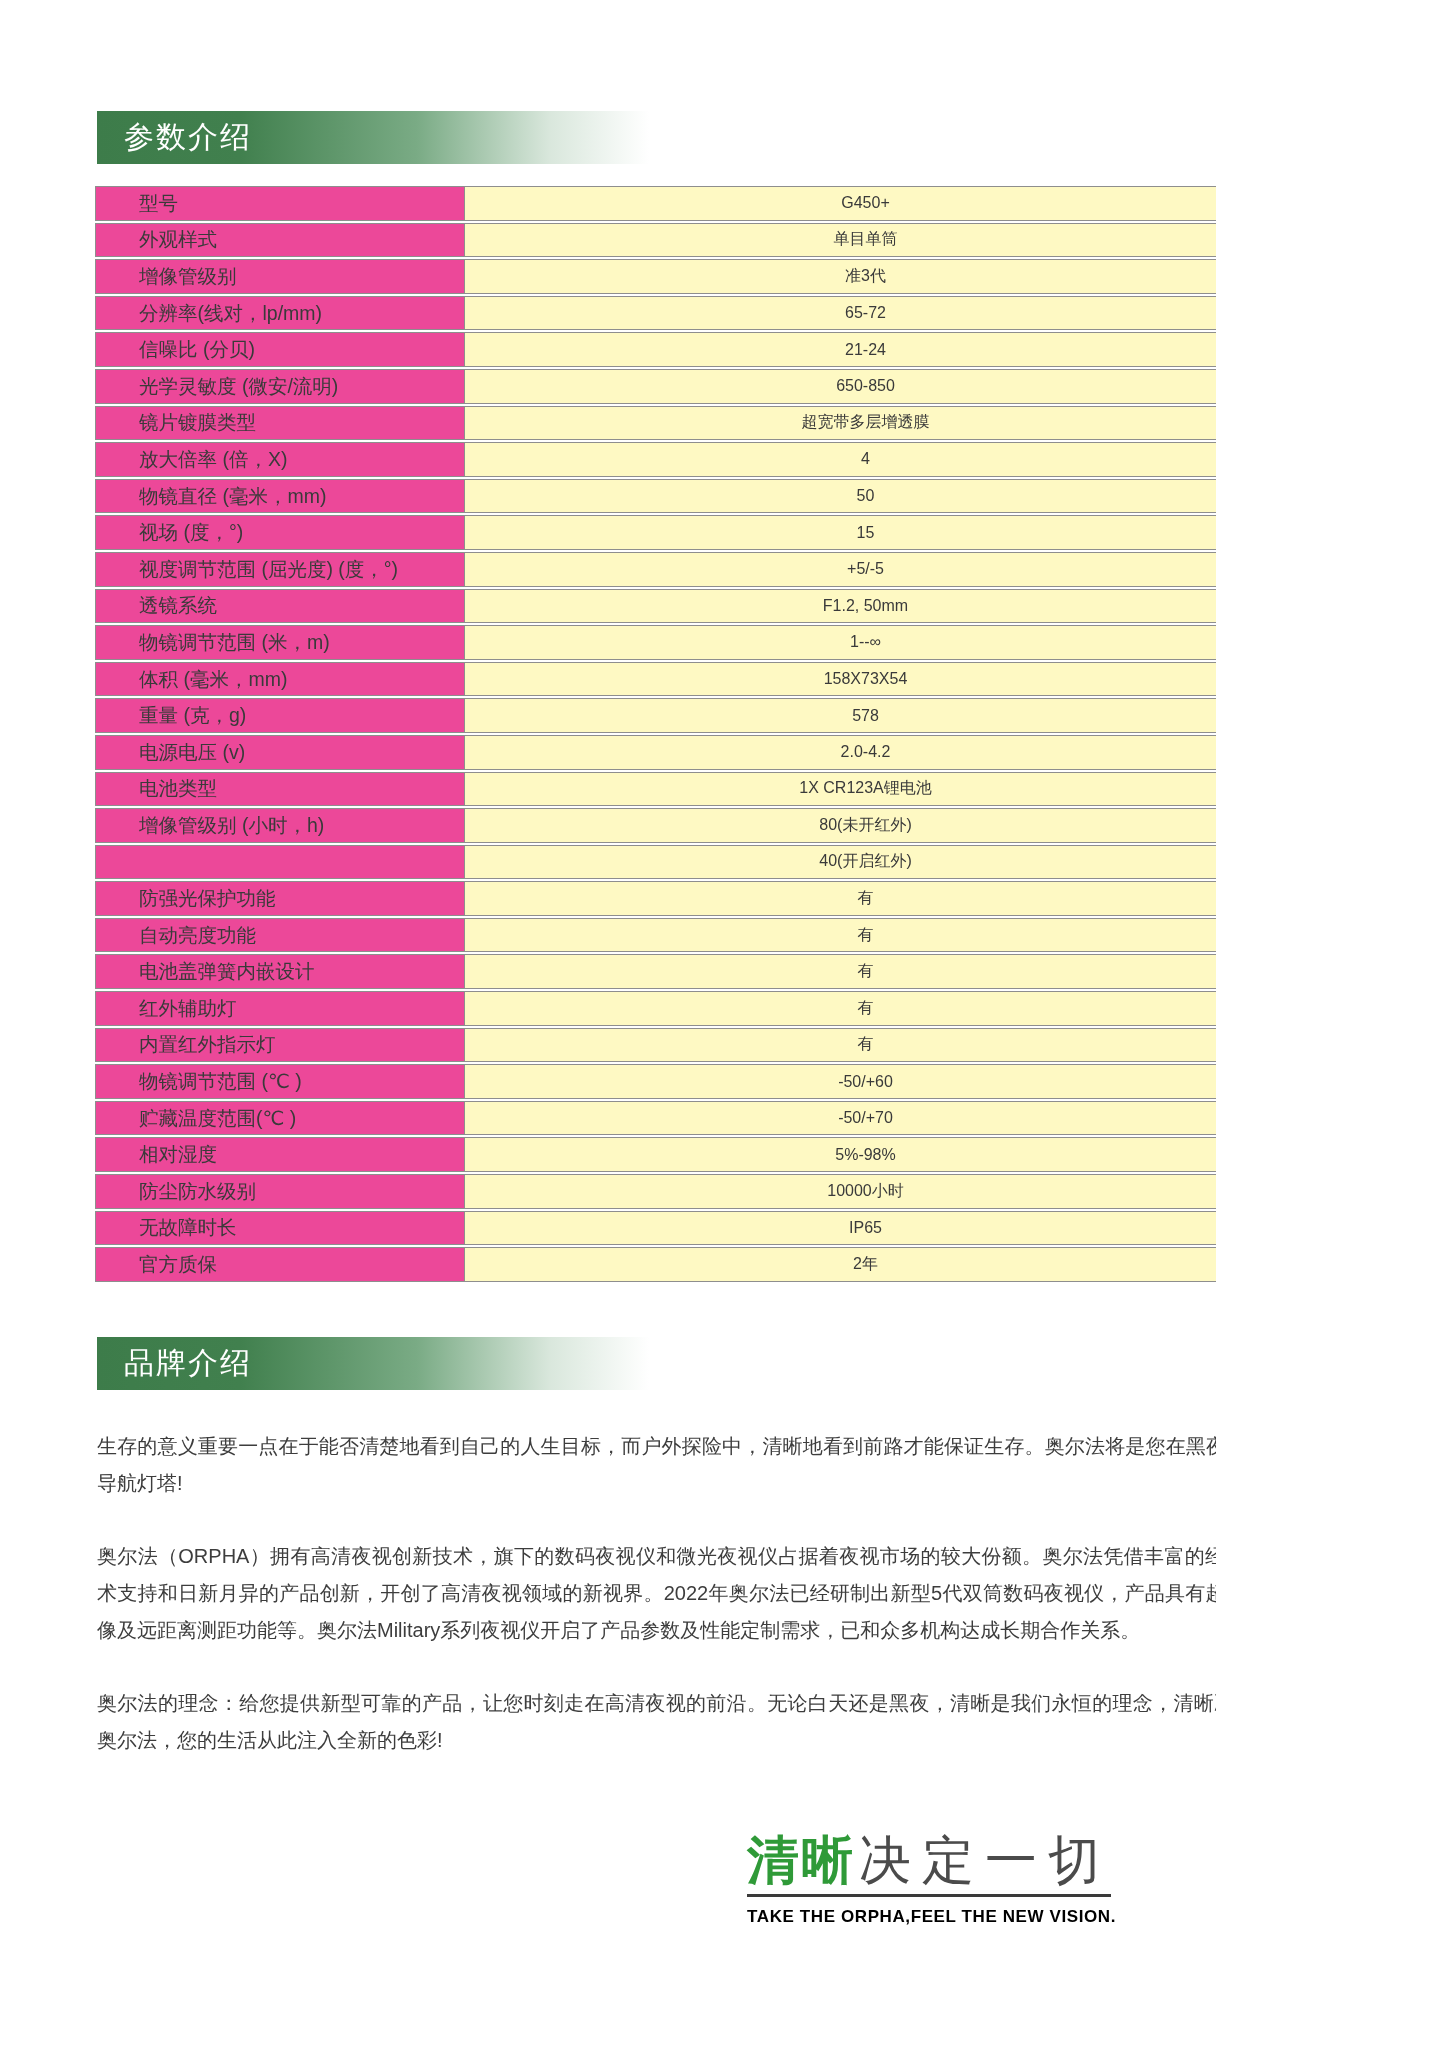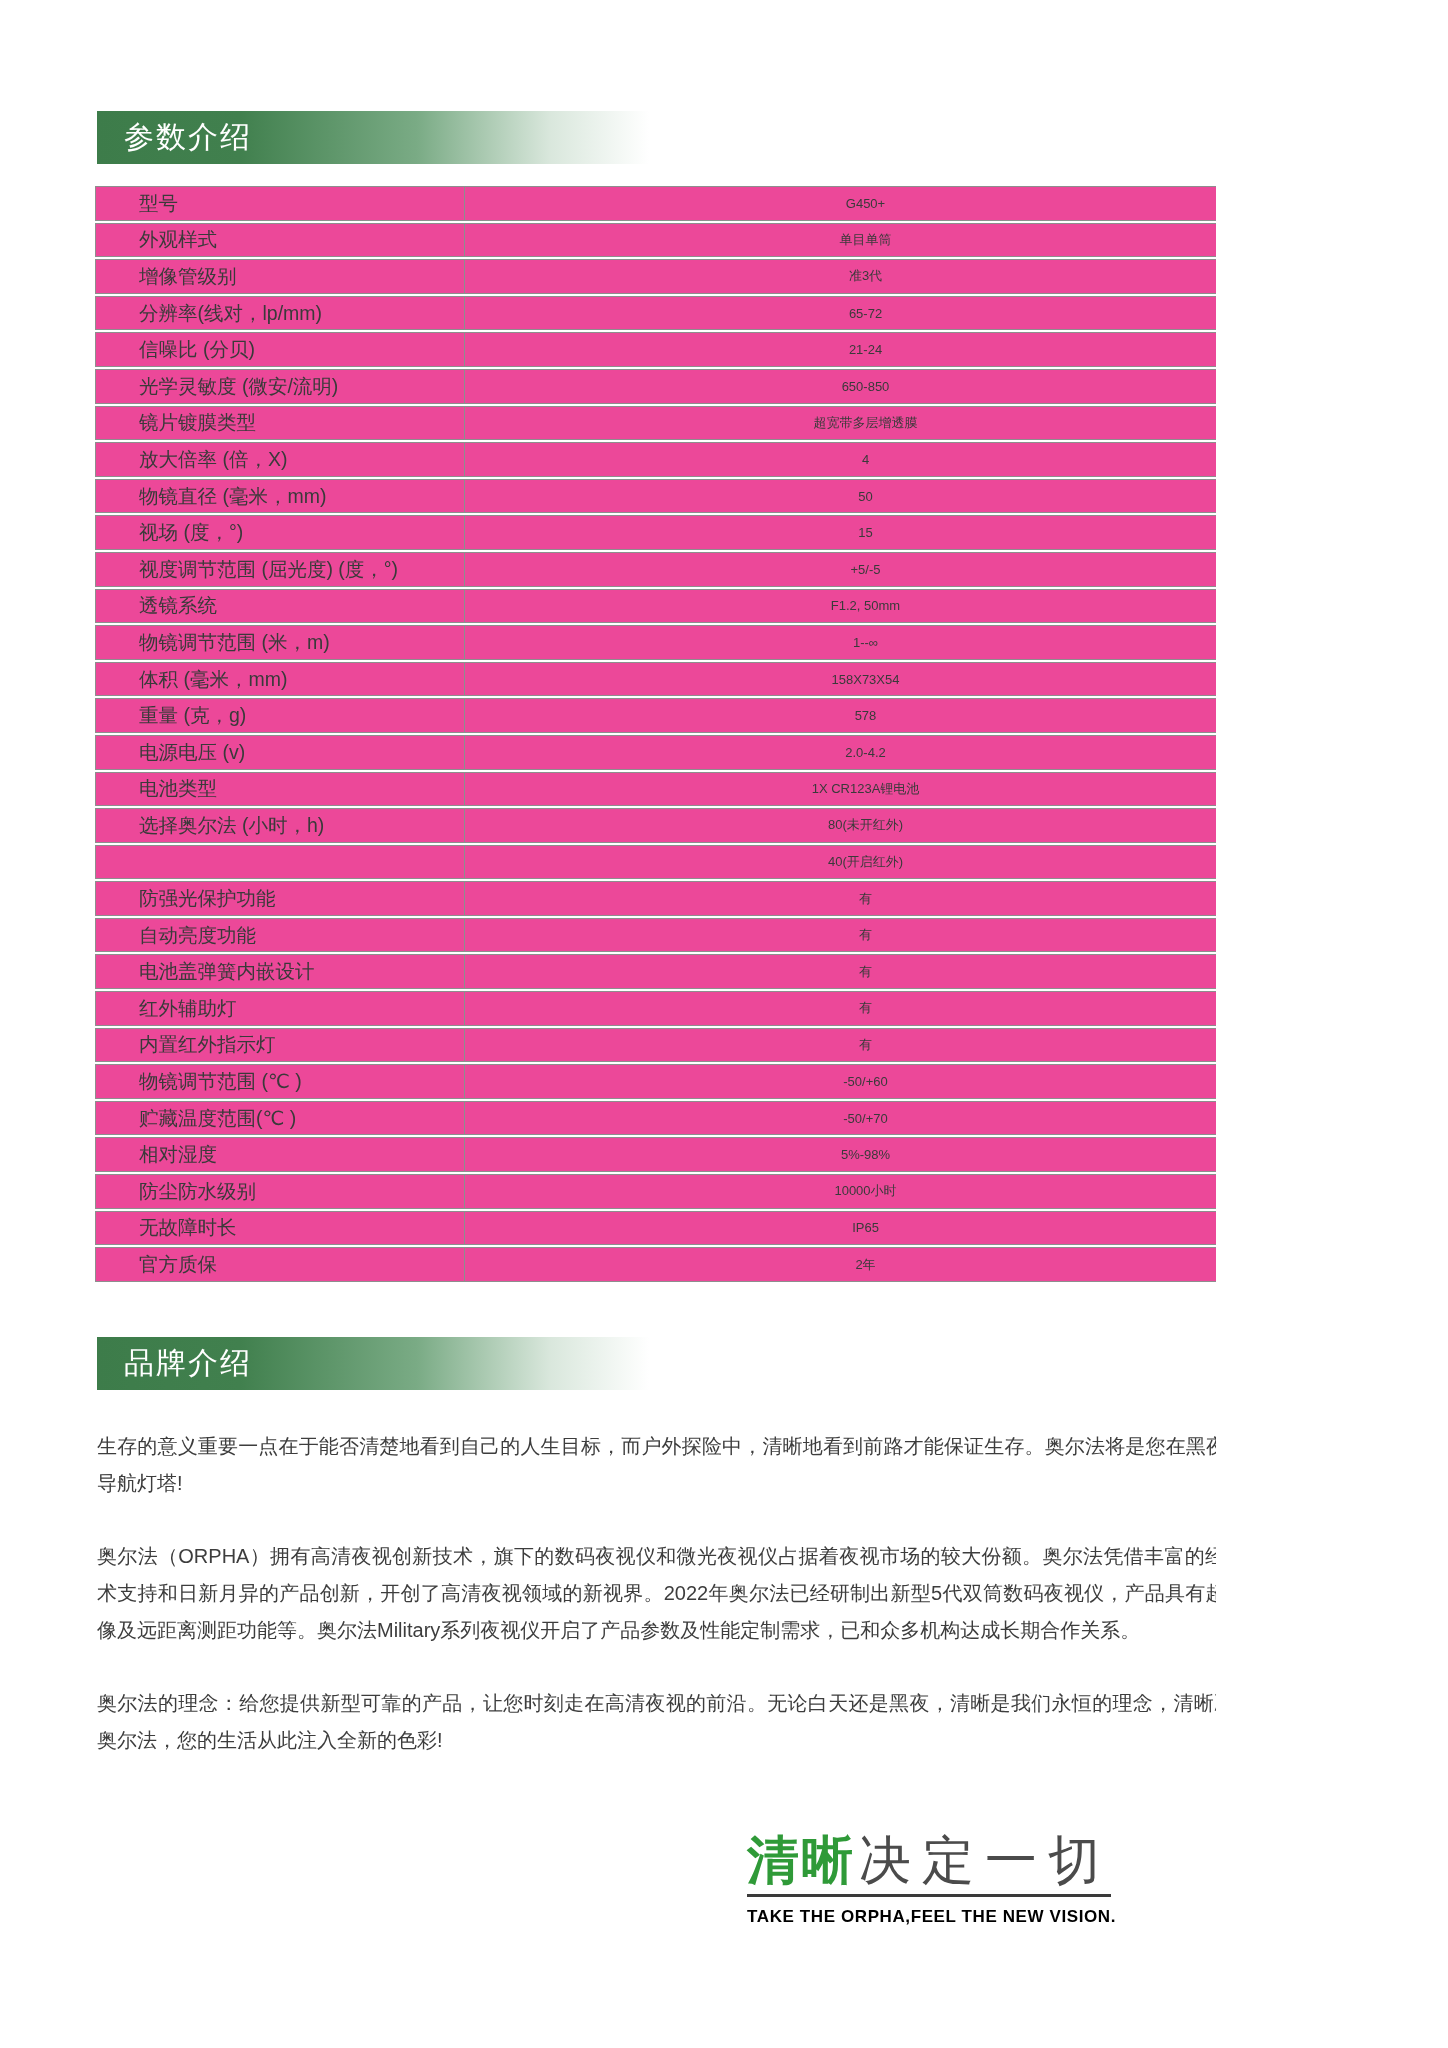--- a/index.html
+++ b/index.html
@@ -31,21 +31,21 @@
   .spec-label{
     width:369px;flex:0 0 369px;background:#ec4899;
     border-right:1px solid #8e8e8e;
     display:flex;align-items:center;
     padding-left:43px;box-sizing:border-box;
     font-size:19.5px;color:#3a3a3a;white-space:nowrap;
   }
   .spec-value{
     flex:1;display:flex;align-items:center;justify-content:center;
     padding-right:90px;
-    font-size:13px;color:#3a3a3a;background:#ec4899;white-space:nowrap;
+    font-size:16px;color:#3a3a3a;background:#fef9c3;white-space:nowrap;
   }
   
   .brand-text{
     position:absolute;top:1428px;left:97px;width:1250px;
     font-size:20px;line-height:37px;color:#3d3d3d;
   }
   .brand-text p{margin:0 0 36px 0;text-align:justify;}
   
   .logo{position:absolute;top:1786px;right:100px;text-align:left;}
   .logo-main{
@@ -131,21 +131,21 @@
       </div>
       <div class="spec-row">
         <div class="spec-label">电源电压 (v)</div>
         <div class="spec-value">2.0-4.2</div>
       </div>
       <div class="spec-row">
         <div class="spec-label">电池类型</div>
         <div class="spec-value">1X CR123A锂电池</div>
       </div>
       <div class="spec-row">
-        <div class="spec-label">选择奥尔法 (小时，h)</div>
+        <div class="spec-label">增像管级别 (小时，h)</div>
         <div class="spec-value">80(未开红外)</div>
       </div>
       <div class="spec-row">
         <div class="spec-label"></div>
         <div class="spec-value">40(开启红外)</div>
       </div>
       <div class="spec-row">
         <div class="spec-label">防强光保护功能</div>
         <div class="spec-value">有</div>
       </div>

